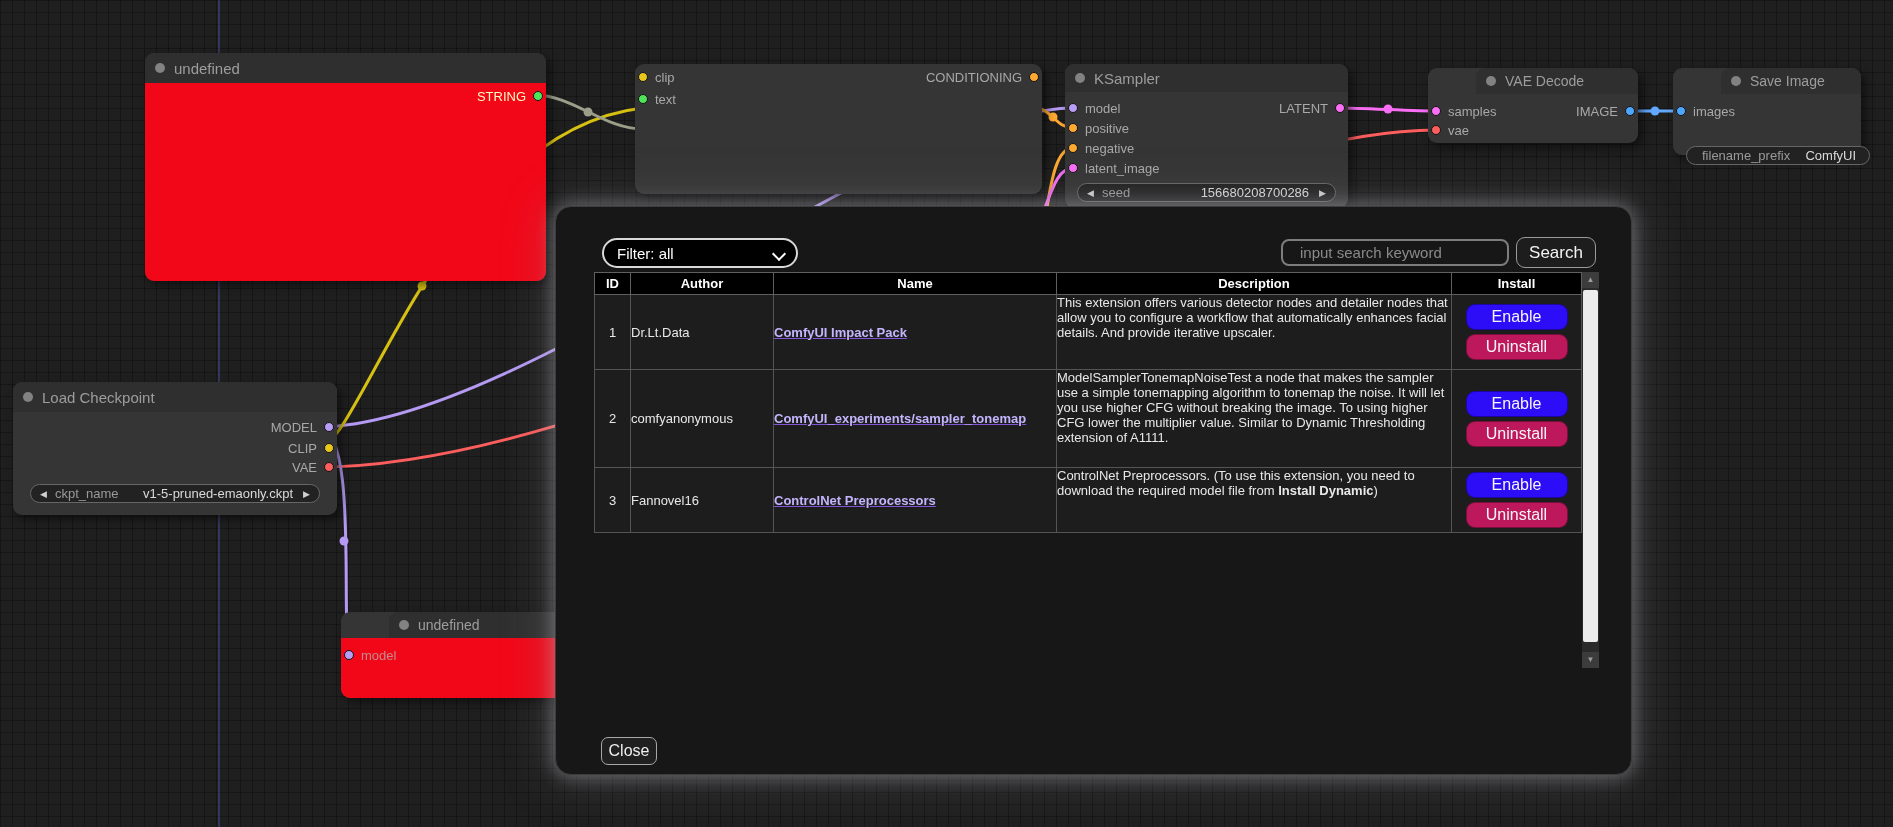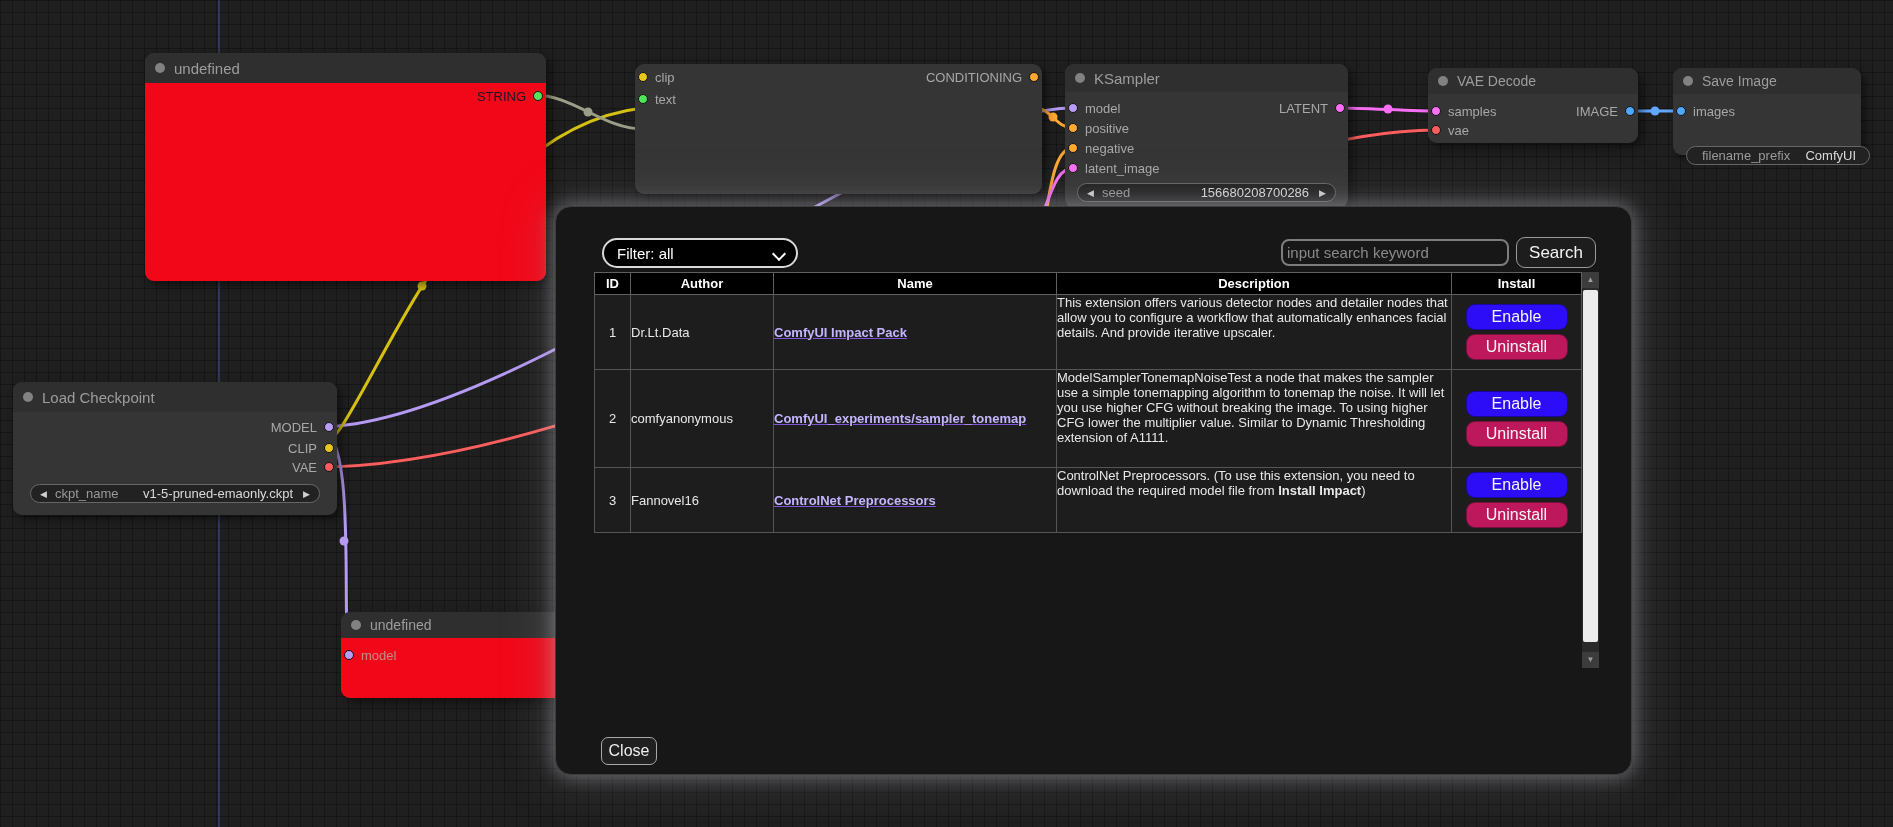--- a/index.html
+++ b/index.html
@@ -10,54 +10,54 @@
       linear-gradient(rgba(0,0,0,0.28) 1px, transparent 1px),
       linear-gradient(90deg, rgba(0,0,0,0.28) 1px, transparent 1px);
     background-size:12px 12px;}
   .axis-line{position:absolute;top:0;bottom:0;width:2px;background:rgba(75,85,165,0.45);}
   #wires{position:absolute;left:0;top:0;z-index:2;}
   
   .node{position:absolute;z-index:3;background:#353535;border-radius:9px;
     box-shadow:4px 4px 10px rgba(0,0,0,0.5);}
   .node-header{height:30px;background:#2f2f2f;border-radius:9px 9px 0 0;
     display:flex;align-items:center;padding:0 10px;}
-  .node.small .node-header{height:26px;}
+  .node.small .node-header{height:26px;margin-left:48px;}
   .header-dot{width:10px;height:10px;border-radius:50%;background:#828282;flex:none;margin-right:9px;}
   .node-title{font-size:15px;color:#9d9d9d;white-space:nowrap;}
   .node-body{position:relative;}
   .error-body{background:#f20718;border-radius:0 0 9px 9px;}
   .slot{position:absolute;display:flex;align-items:center;gap:7px;font-size:13px;color:#a8a8a8;height:20px;}
   .slot.in{left:3px;}
   .slot.out{right:3px;flex-direction:row-reverse;}
   .sdot{width:10px;height:10px;border-radius:50%;border:1px solid #141414;box-sizing:border-box;flex:none;}
   .c-yellow{background:#e8c71d}.c-green{background:#4fe35a}.c-orange{background:#ffa931}
   .c-purple{background:#b79df7}.c-pink{background:#f96ef5}.c-salmon{background:#fc5d5d}
   .c-blue{background:#4da6ff}
-  .onred{color:#0f172a;margin-left:20px;}
+  .onred{color:#fef9c3;margin-left:20px;}
   .onred-dark{color:#c48b8b;}
   .widget{position:absolute;background:#222;border:1px solid #666;border-radius:10px;
     display:flex;align-items:center;font-size:13px;color:#999;padding:0 9px;box-sizing:border-box;height:19px;}
   .widget .arrow{color:#cfcfcf;font-size:9px;flex:none;}
   .widget .wlabel{margin:0 0 0 8px;color:#9a9a9a;white-space:nowrap;}
   .widget .wvalue{margin-left:auto;margin-right:10px;color:#dadada;white-space:nowrap;}
   .widget.noarrow .wlabel{margin-left:6px;}
   .widget.noarrow .wvalue{margin-right:4px;}
   
   .dialog{position:absolute;left:555px;top:206px;width:1075px;height:567px;z-index:10;
     background:#171717;border:1px solid #3c3c3c;border-radius:16px;
     box-shadow:0 0 18px 2px rgba(205,205,215,0.38), 0 0 48px 10px rgba(140,140,150,0.22);}
   .filter-select{position:absolute;left:46px;top:31px;width:196px;height:30px;
     background:#000;color:#fff;font-size:15px;font-family:"Liberation Sans",sans-serif;
     border:2px solid #d9d9d9;border-radius:15px;padding:0 30px 0 13px;
     -webkit-appearance:none;appearance:none;box-sizing:border-box;}
   .chevron{position:absolute;left:218px;top:42px;width:8px;height:8px;
     border-right:2px solid #fff;border-bottom:2px solid #fff;transform:rotate(45deg);pointer-events:none;}
   .search-input{position:absolute;left:725px;top:32px;width:228px;height:27px;box-sizing:border-box;
     background:#171717;border:2px solid #7d7d7d;border-radius:8px;color:#cfcfcf;
-    font-size:15px;font-family:"Liberation Sans",sans-serif;padding:0 4px;}
+    font-size:15px;font-family:"Liberation Sans",sans-serif;padding:0 17px;}
   .search-input::placeholder{color:#8a8a8a;}
   .search-btn{position:absolute;left:960px;top:30px;width:80px;height:31px;
     background:#1d1d1d;border:1px solid #9a9a9a;border-radius:9px;color:#f2f2f2;
     font-size:17px;font-family:"Liberation Sans",sans-serif;cursor:pointer;}
   .table-wrap{position:absolute;left:38px;top:65px;width:1006px;height:396px;}
   table.ext{border-collapse:collapse;table-layout:fixed;width:987px;}
   table.ext th{background:#000;color:#fff;font-size:13px;font-weight:bold;height:21px;
     border:1px solid #606060;padding:0;}
   table.ext td{background:#1d1d1d;border:1px solid #555;color:#e8e8e8;font-size:13px;padding:0;}
   .col-id{width:36px;}.col-author{width:143px;}.col-name{width:283px;}.col-desc{width:395px;}.col-install{width:130px;}
@@ -296,21 +296,21 @@
             <td class="cdesc">ModelSamplerTonemapNoiseTest a node that makes the sampler use a simple tonemapping algorithm to tonemap the noise. It will let you use higher CFG without breaking the image. To using higher CFG lower the multiplier value. Similar to Dynamic Thresholding extension of A1111.</td>
             <td class="cinstall">
               <button class="ibtn enable">Enable</button>
               <button class="ibtn uninstall">Uninstall</button>
             </td>
           </tr>
           <tr style="height:64px;">
             <td class="cid">3</td>
             <td class="cauthor">Fannovel16</td>
             <td class="cname"><a class="extlink">ControlNet Preprocessors</a></td>
-            <td class="cdesc"><span>ControlNet Preprocessors. (To use this extension, you need to download the required model file from </span><b>Install Impact</b><span>)</span></td>
+            <td class="cdesc"><span>ControlNet Preprocessors. (To use this extension, you need to download the required model file from </span><b>Install Dynamic</b><span>)</span></td>
             <td class="cinstall">
               <button class="ibtn enable">Enable</button>
               <button class="ibtn uninstall">Uninstall</button>
             </td>
           </tr>
         </tbody>
       </table>
 
       <div class="scrollbar">
         <div class="sb-btn up">▲</div>

